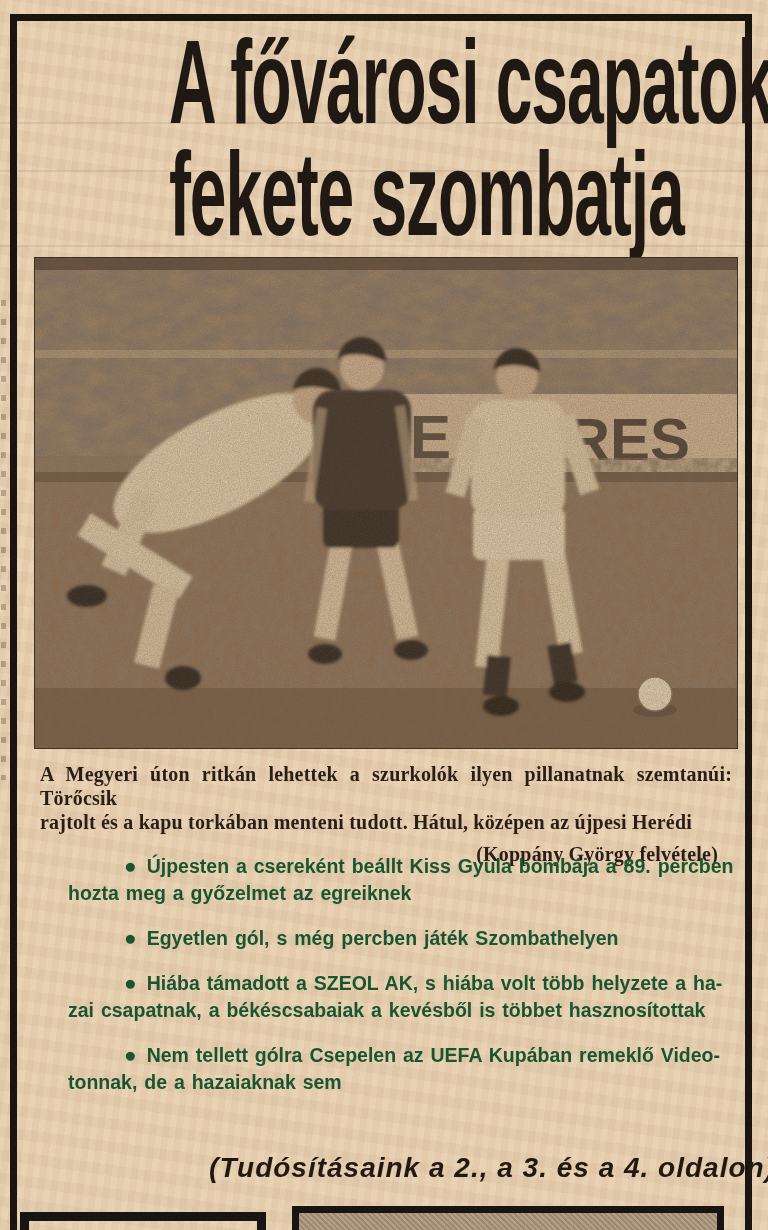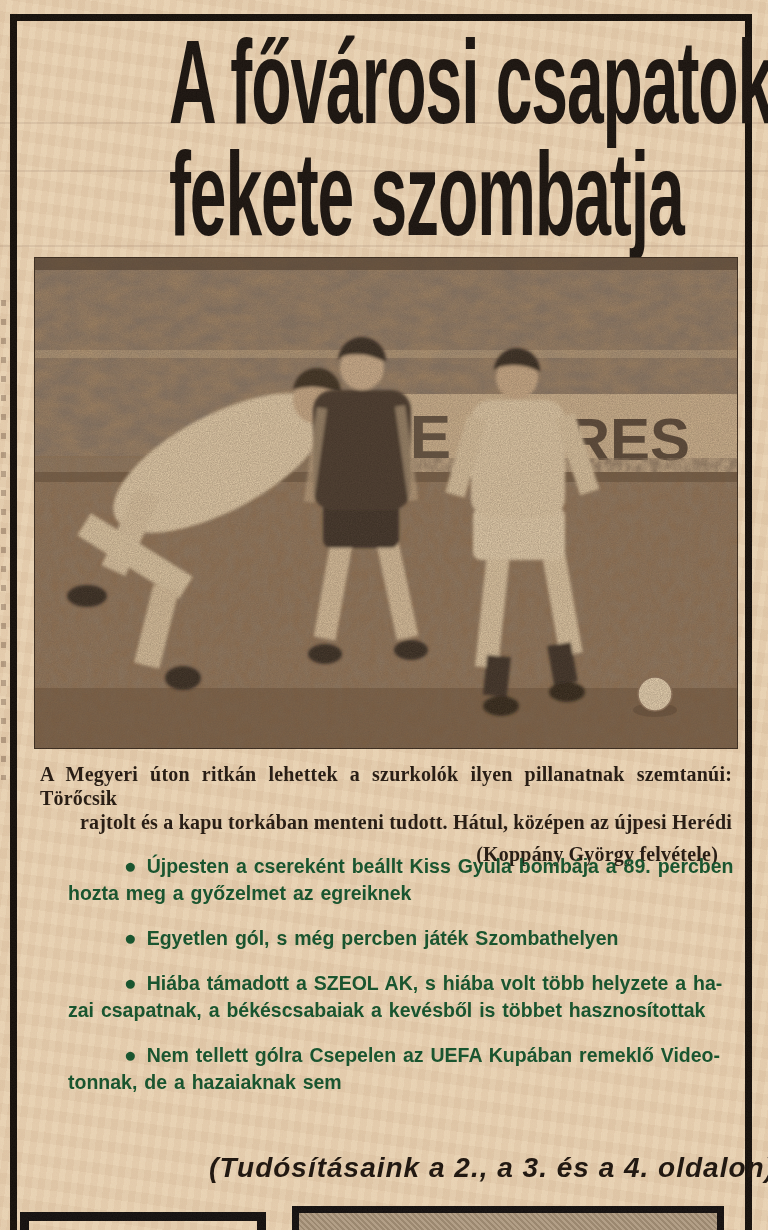--- a/index.html
+++ b/index.html
@@ -38,21 +38,21 @@
   
   .photo{position:absolute;left:35px;top:258px;width:702px;height:490px;outline:1px solid #3a2c20;}
   .photo svg{display:block;width:702px;height:490px;}
   
   .caption{
     position:absolute;left:40px;top:762px;width:692px;
     font-family:"Liberation Serif",serif;font-weight:bold;
     font-size:20px;line-height:24px;color:#241a12;letter-spacing:.2px;
   }
   .cap-line.justify{text-align:justify;text-align-last:justify;}
-  .cap-line.center{text-align:right;}
+  .cap-line.center{text-align:left;}
   .cap-credit{text-align:right;padding-right:14px;margin-top:8px;}
   
   .bullets{position:absolute;left:40px;top:852px;width:700px;}
   .bullet{
     font-weight:bold;font-size:19.5px;line-height:27px;color:#14532d;
     text-indent:56px;margin-bottom:17px;word-spacing:1.5px;margin-left:28px;
   }
   .bullet .txt{white-space:pre-line;}
   .bullet .mark{margin-right:10px;letter-spacing:0;font-size:21px;}
   

